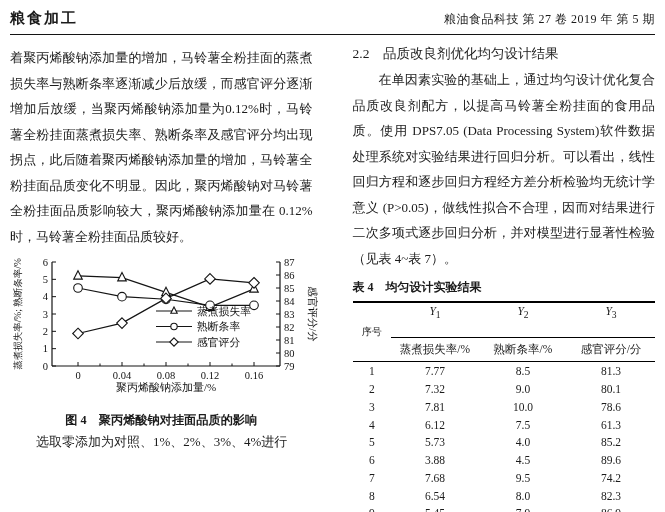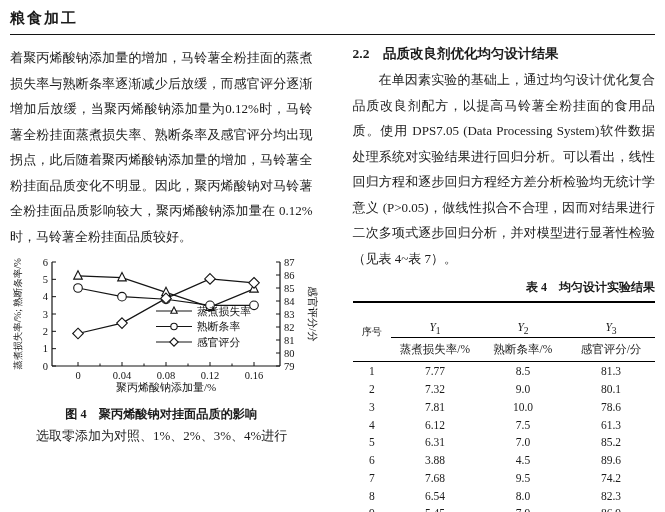--- a/index.html
+++ b/index.html
@@ -12,44 +12,45 @@
     display:flex;justify-content:space-between;align-items:flex-end;
     border-bottom:1.6px solid #141414;padding:3px 0 6px;gap:43px;
   }
   .hdr-left{font-size:15px;font-weight:bold;letter-spacing:2px;}
   .hdr-right{font-size:12px;letter-spacing:.5px;}
   .columns{display:flex;gap:40px;margin-top:10px;}
   .col{flex:1;min-width:0;}
   p.body{font-size:13px;line-height:25.5px;text-align:justify;margin:0;}
   .indent{text-indent:2em;}
   .sec-h{font-size:13.5px;margin:10px 0 2px;}
-  .sec-h.bold{font-weight:bold;margin:0 0 4px;}
+  .sec-h.bold{font-weight:normal;margin:0 0 4px;}
   .fig{margin-top:5px;text-align:center;}
   .fig svg{display:block;margin:0 auto;}
   svg text{font-family:"Liberation Serif","DejaVu Serif",serif;fill:#111;}
-  .figcap{font-size:12.2px;font-weight:bold;margin-top:2px;}
-  .tbl-title{font-size:12px;font-weight:bold;text-align:right;margin:8px 0 5px;}
+  .figcap{font-size:12.2px;font-weight:bold;margin-top:8px;}
+  .tbl-title{font-size:12px;font-weight:bold;text-align:left;margin:8px 0 5px;}
   table.dt{
     width:100%;border-collapse:collapse;text-align:center;font-size:11.5px;
     border-top:2.2px solid #000;border-bottom:2.2px solid #000;
   }
   table.dt th{font-weight:normal;padding:2px 0;}
   table.dt .corner{border-bottom:1.5px solid #000;font-size:10px;vertical-align:middle;}
-  table.dt .yu{display:inline-block;min-width:88px;border-bottom:1px solid #000;padding-bottom:1px;margin-top:16px;}
+  table.dt .yu{display:inline-block;min-width:88px;border-bottom:1px solid #000;padding-bottom:17px;}
   table.dt .yvar{font-style:italic;}
   table.dt tr.lbl th{border-bottom:1.5px solid #000;padding:2px 0 4px;}
   table.dt tbody td{padding:2.9px 0;}
 </style>
 </head>
 <body>
 
 <div class="page">
 
   <div class="hdr">
     <span class="hdr-left">粮食加工</span>
+    <span class="hdr-right">粮油食品科技 第 27 卷 2019 年 第 5 期</span>
   </div>
 
   <div class="columns">
 
     <div class="col">
       <p class="body">着聚丙烯酸钠添加量的增加，马铃薯全粉挂面的蒸煮损失率与熟断条率逐渐减少后放缓，而感官评分逐渐增加后放缓，当聚丙烯酸钠添加量为0.12%时，马铃薯全粉挂面蒸煮损失率、熟断条率及感官评分均出现拐点，此后随着聚丙烯酸钠添加量的增加，马铃薯全粉挂面品质变化不明显。因此，聚丙烯酸钠对马铃薯全粉挂面品质影响较大，聚丙烯酸钠添加量在 0.12%时，马铃薯全粉挂面品质较好。</p>
 
       <div class="fig">
         <svg viewBox="0 0 308 150" width="308" height="150" xmlns="http://www.w3.org/2000/svg">
             <line x1="42" y1="8" x2="42" y2="112" stroke="#141414" stroke-width="1.2"></line>
@@ -190,22 +191,22 @@
               <td>78.6</td>
             </tr>
             <tr>
               <td>4</td>
               <td>6.12</td>
               <td>7.5</td>
               <td>61.3</td>
             </tr>
             <tr>
               <td>5</td>
-              <td>6.31</td>
-              <td>7.0</td>
+              <td>5.73</td>
+              <td>4.0</td>
               <td>85.2</td>
             </tr>
             <tr>
               <td>6</td>
               <td>3.88</td>
               <td>4.5</td>
               <td>89.6</td>
             </tr>
             <tr>
               <td>7</td>

